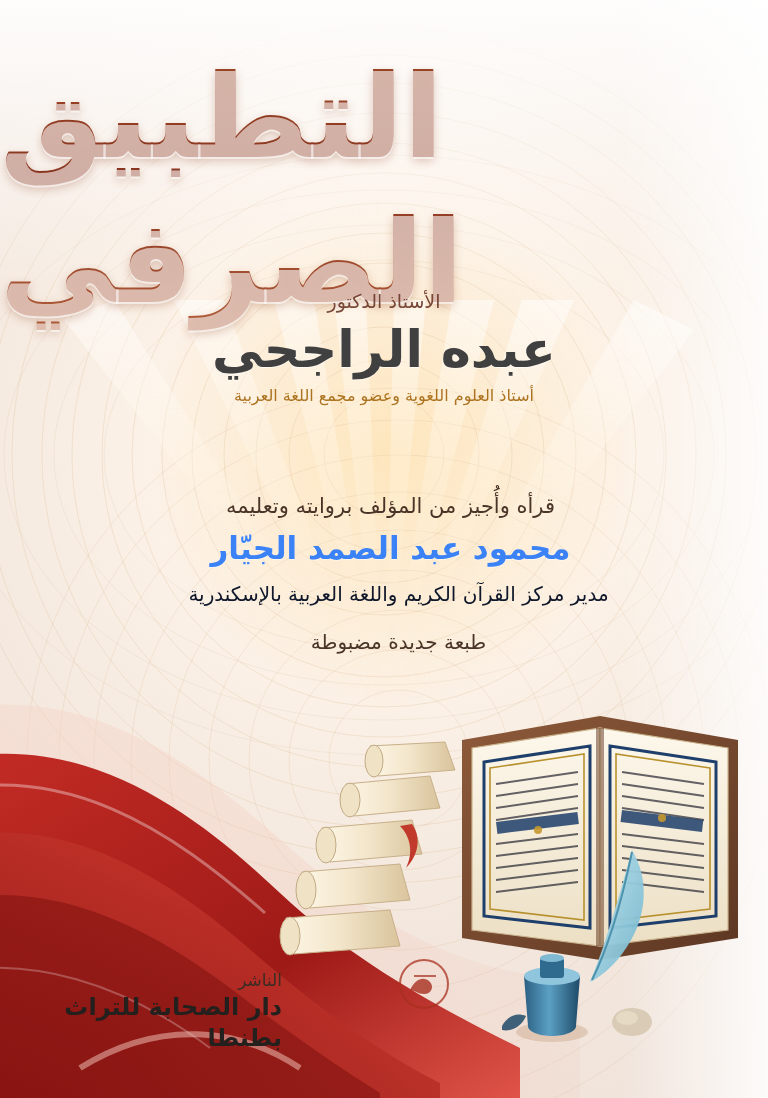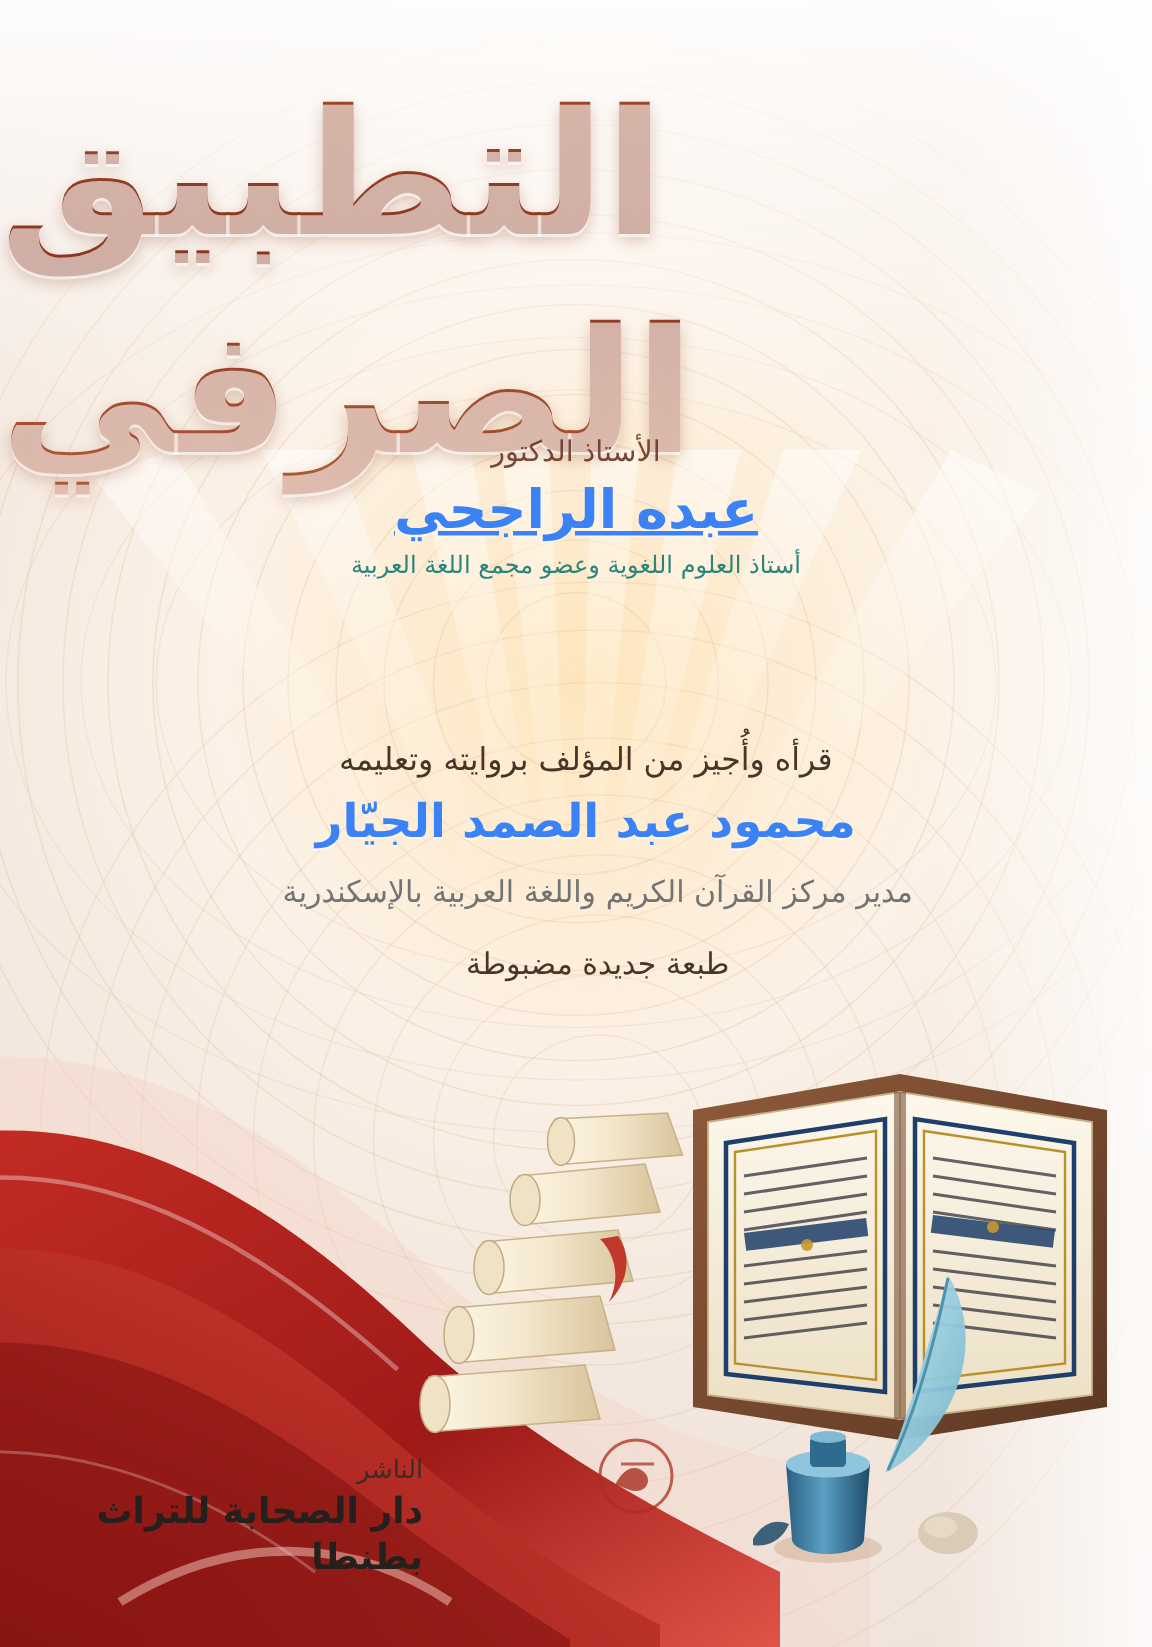--- a/index.html
+++ b/index.html
@@ -128,30 +128,29 @@
     direction: rtl;
   }
   .author-pretitle {
     font-size: 19px;
     color: #6d3a2a;
     letter-spacing: 0px;
     margin-bottom: 6px;
     opacity: 0.92;
   }
   .author-name {
-    font-size: 36px;
+    font-size: 51px;
     font-weight: 700;
-    color: #3b82f6;
+    color: #404040;
     line-height: 1.25;
     text-shadow: 0 1px 0 rgba(255,255,255,0.5);
-    text-decoration: underline;
   }
   .author-sub {
     font-size: 16px;
-    color: #0f766e;
+    color: #a16207;
     margin-top: 4px;
     opacity: 0.88;
   }
 
   
   .reviser-block {
     position: absolute;
     top: 494px;
     left: 13px;
     right: 0;
@@ -165,21 +164,21 @@
   }
   .reviser-name {
     font-size: 31px;
     font-weight: 700;
     color: #3b82f6;
     margin-bottom: 10px;
     text-shadow: 0 1px 0 rgba(255,255,255,0.5);
   }
   .reviser-role {
     font-size: 20px;
-    color: #737373;
+    color: #0f172a;
     line-height: 1.8;
     padding-left: 16px;
   }
   .edition-note {
     margin-top: 18px;
     font-size: 20px;
     color: #4a3428;
     margin-left: 16px;
   }
 

